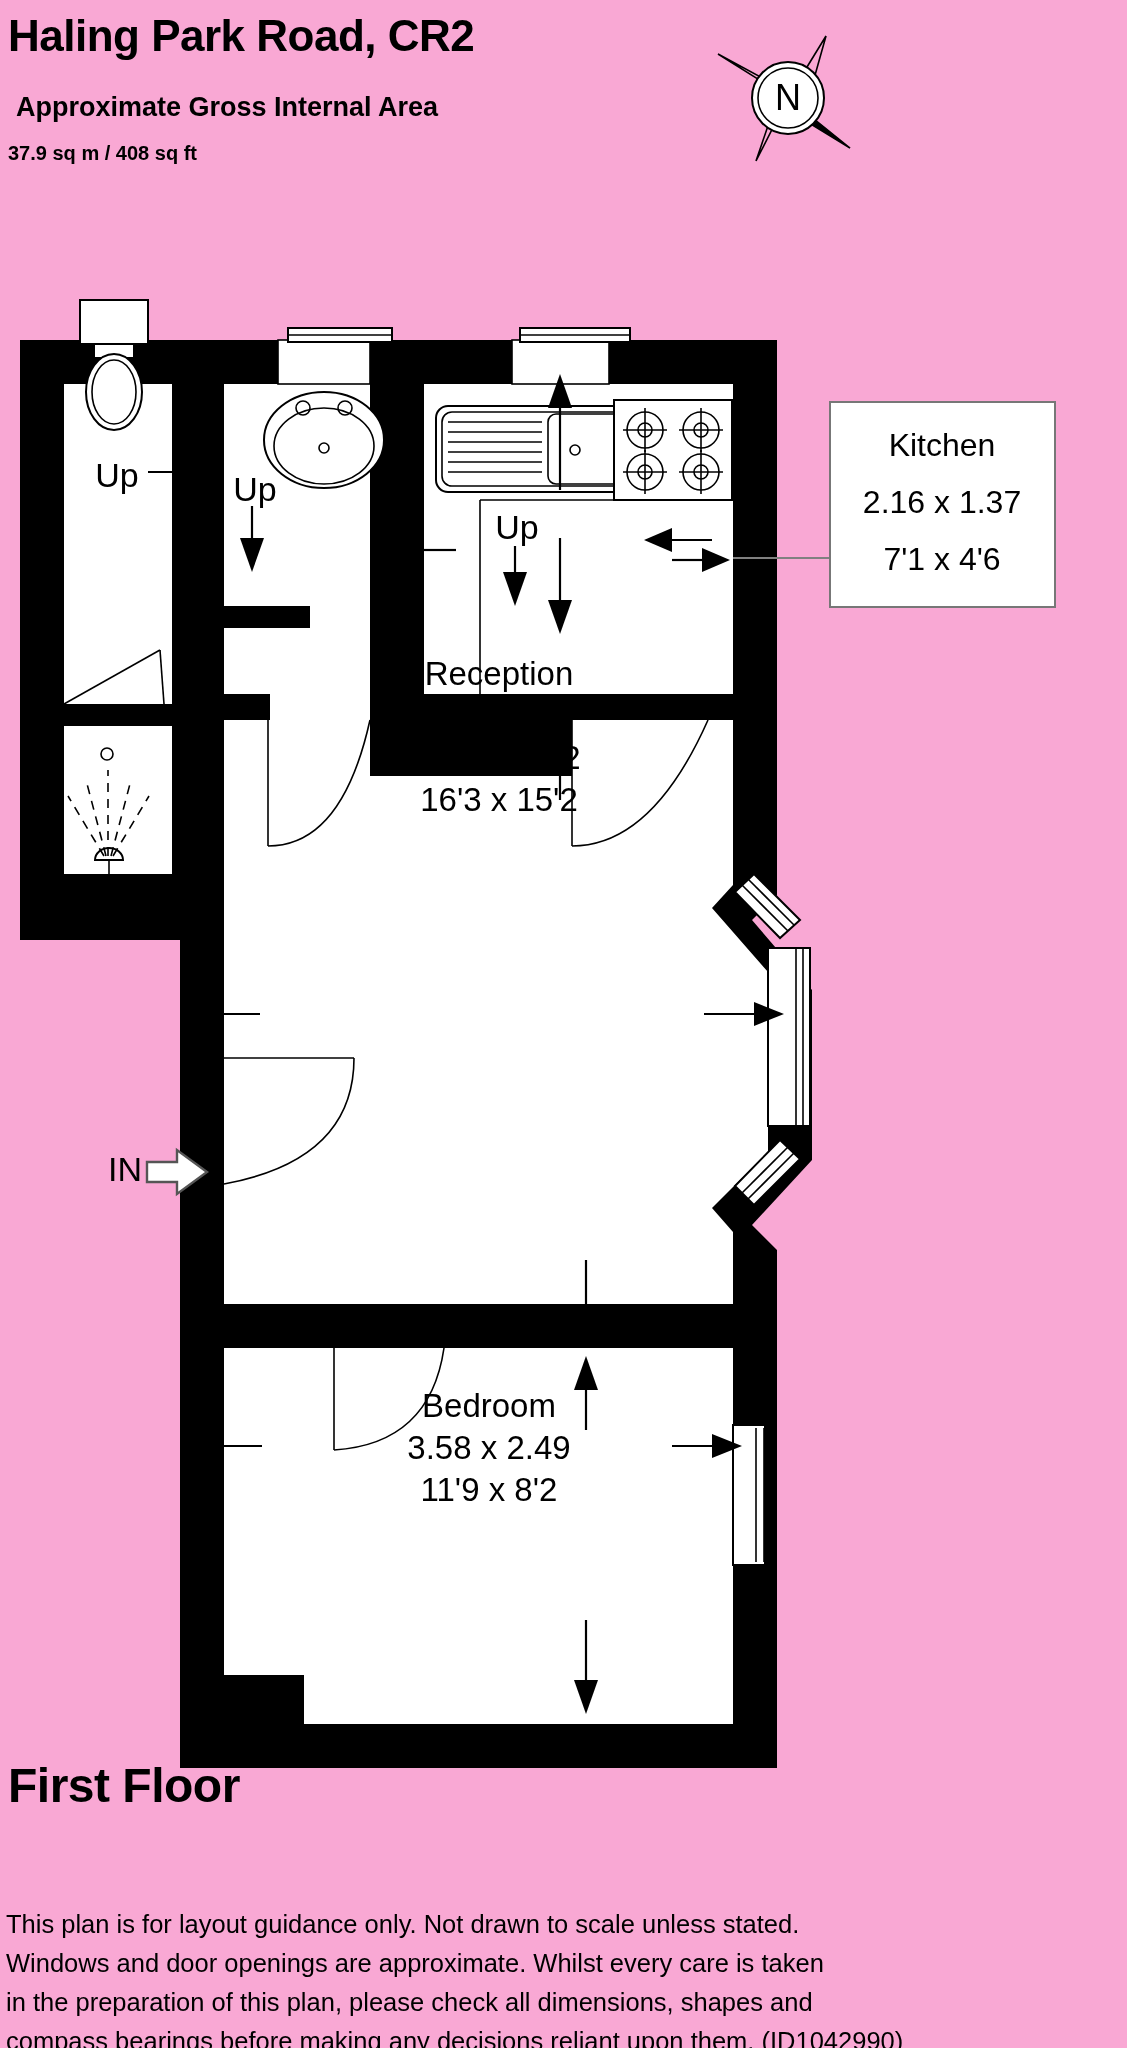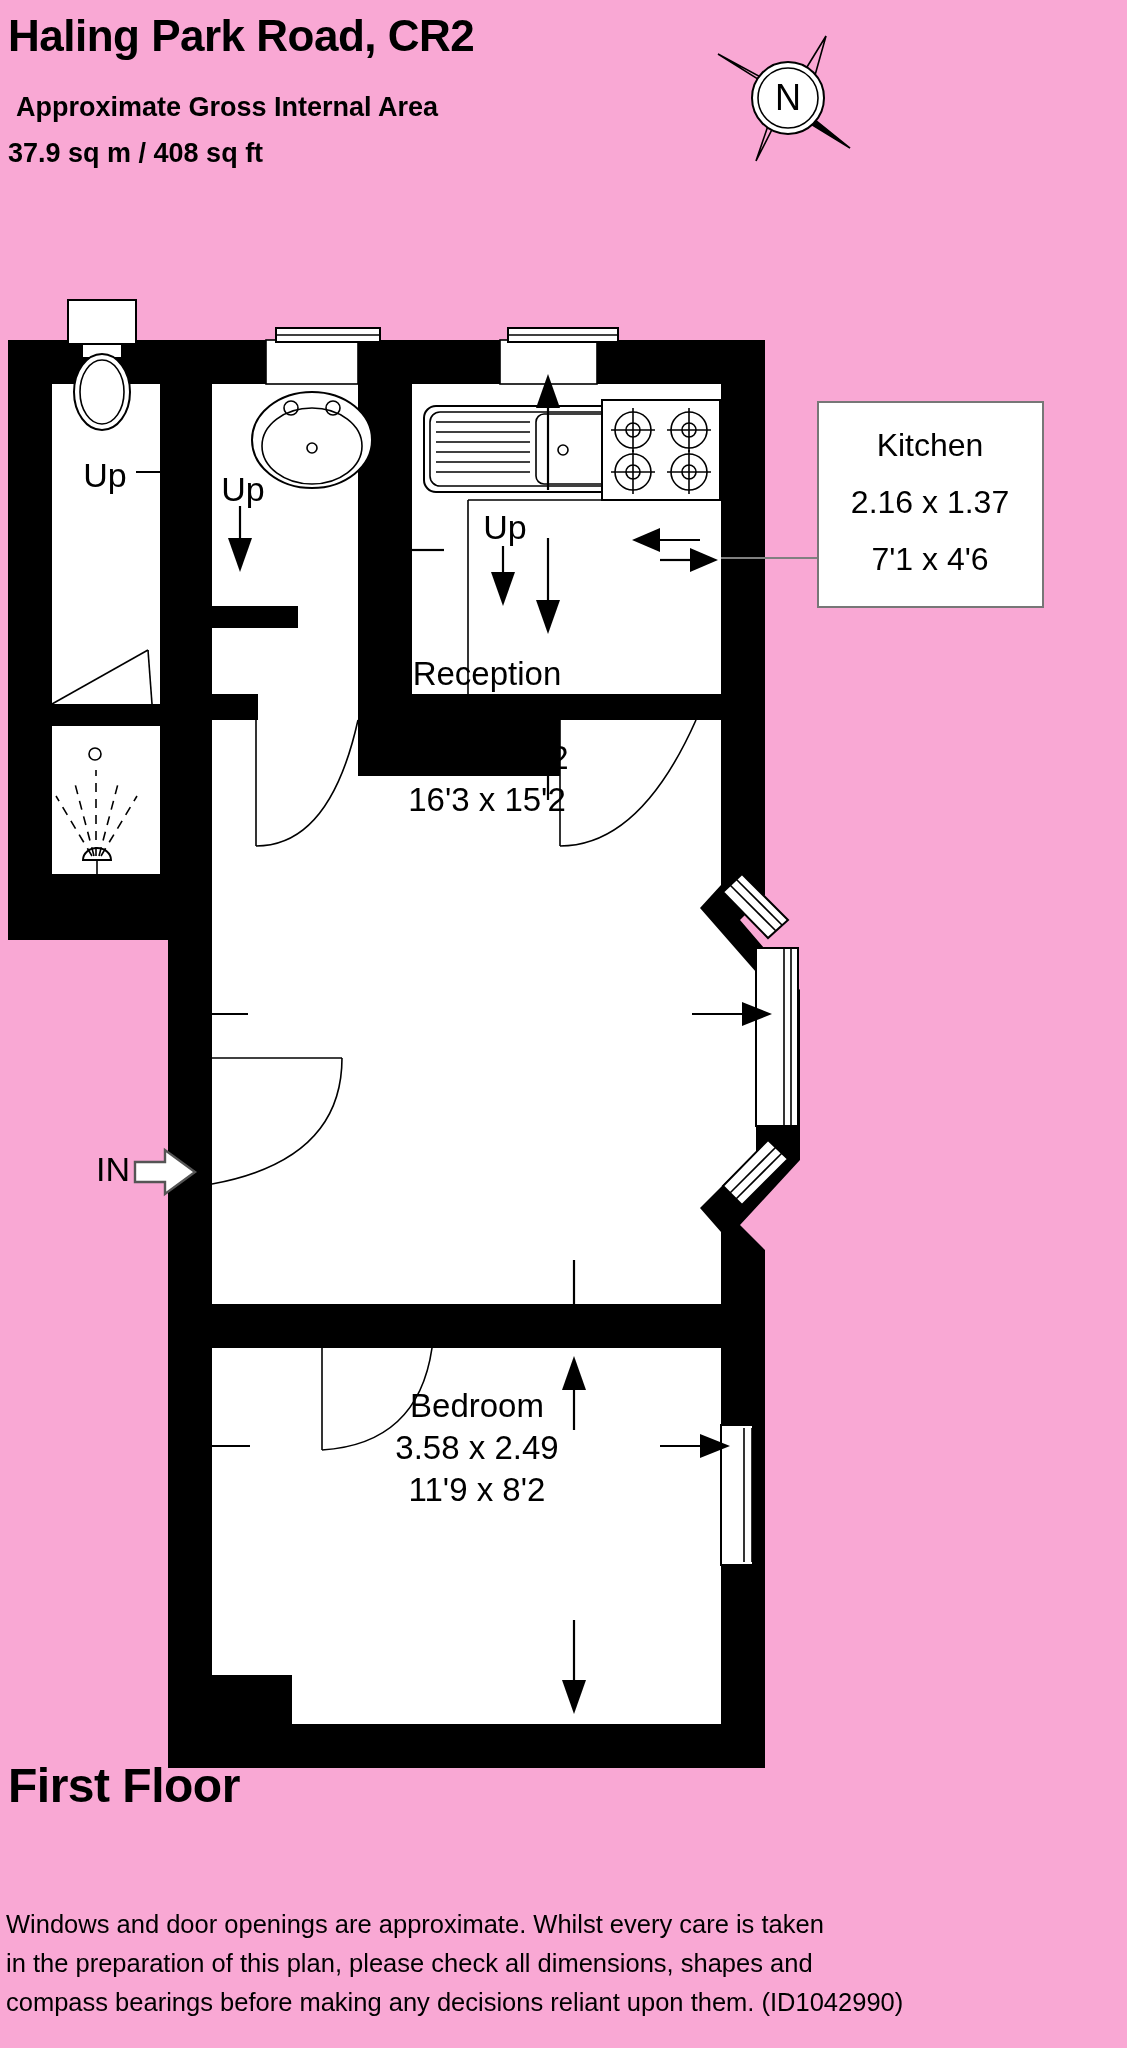--- a/index.html
+++ b/index.html
@@ -42,40 +42,40 @@
   }
   .subtitle {
     font-size: 27px;
     font-weight: bold;
     line-height: 38px;
     margin: 8px;
     padding-top: 16px;
     white-space: nowrap;
   }
   .subtitle2 {
-    font-size: 27px;
+    font-size: 20px;
     font-weight: bold;
     line-height: 38px;
     margin: 0;
     white-space: nowrap;
   }
 
   
   .compass {
     position: absolute;
     left: 708px;
     top: 26px;
     width: 160px;
     height: 150px;
   }
 
   
   .plan {
     position: absolute;
-    left: 0px;
+    left: 12px;
     top: 300px;
     width: 1106px;
     height: 1420px;
   }
 
   
   .floor-caption {
     position: absolute;
     left: 8px;
     top: 1760px;
@@ -491,18 +491,19 @@
         <text x="477" y="1150" class="roomlabel">3.58 x 2.49</text>
         <text x="477" y="1192" class="roomlabel">11'9 x 8'2</text>
       </g>
 
     </svg>
   </div>
 
   <div class="floor-caption">First Floor</div>
 
   <div class="disclaimer">
+    <div>This plan is for layout guidance only. Not drawn to scale unless stated.</div>
     <div>Windows and door openings are approximate. Whilst every care is taken</div>
     <div>in the preparation of this plan, please check all dimensions, shapes and</div>
     <div>compass bearings before making any decisions reliant upon them. (ID1042990)</div>
   </div>
 
 </div>
 
 </body></html>

